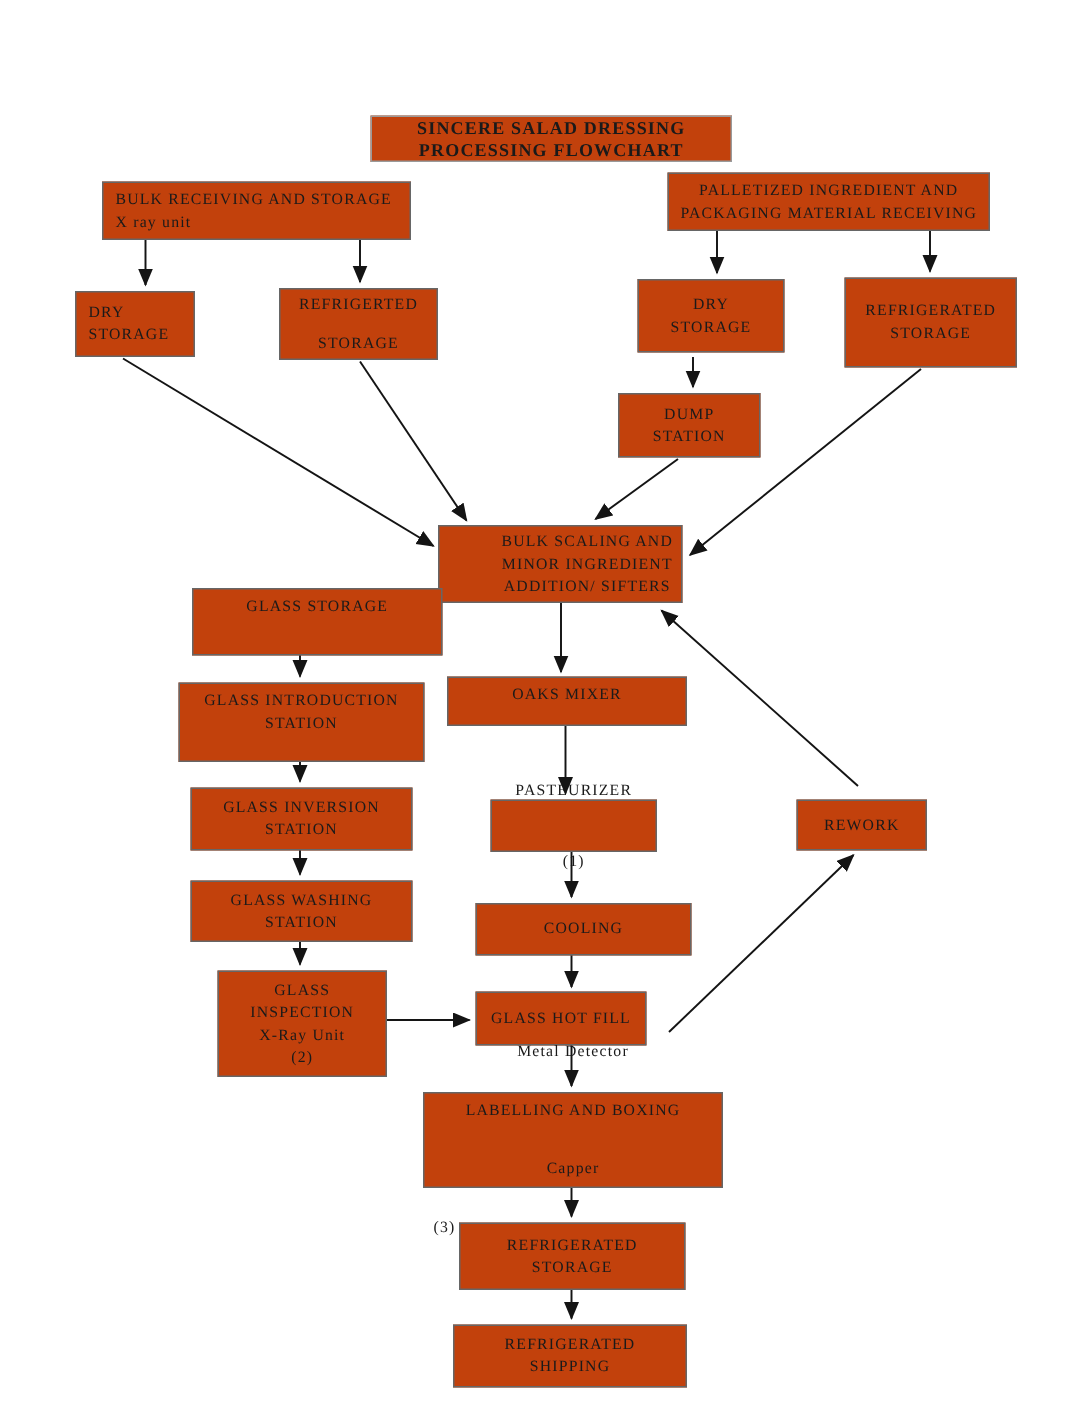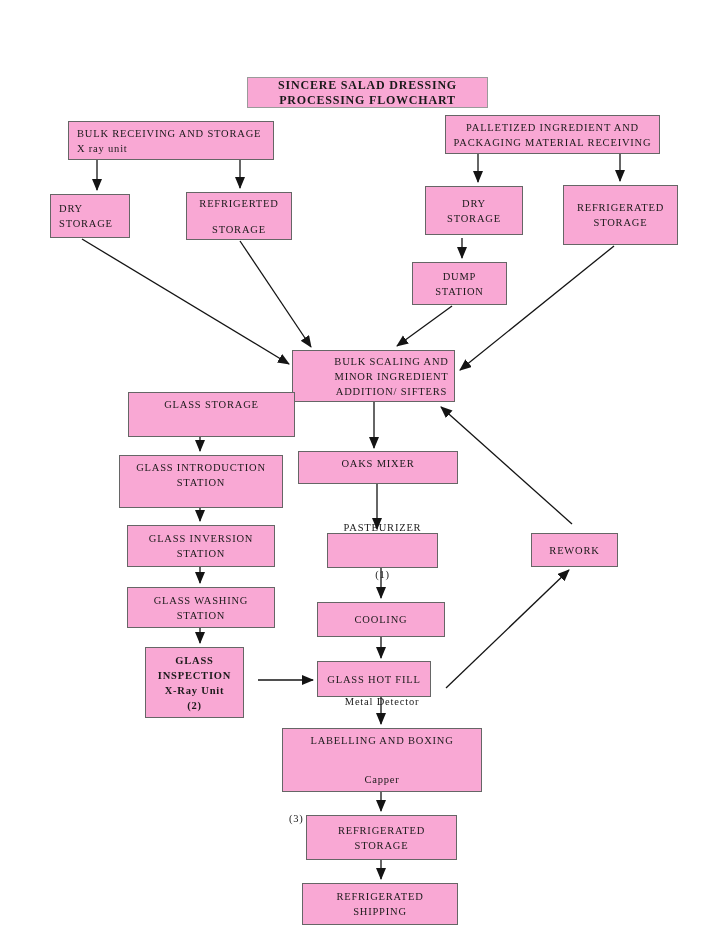--- a/index.html
+++ b/index.html
@@ -2,21 +2,21 @@
 <html><head>
 <meta charset="utf-8">
 <style>
   html,body{margin:0;padding:0;background:#ffffff;}
   .canvas{
     position:relative;width:728px;height:942px;background:#ffffff;
     font-family:"Liberation Serif","DejaVu Serif",serif;color:#1a1a1a;
     overflow:hidden;
   }
   .node{
-    position:absolute;box-sizing:border-box;background:#f9a8d4;
+    position:absolute;box-sizing:border-box;background:#c2410c;
     border:1px solid #666666;
     font-size:10.5px;letter-spacing:0.8px;line-height:15px;
     display:flex;flex-direction:column;
   }
   .node .ln{width:100%;}
   .v-center{justify-content:center;}
   .v-top{justify-content:flex-start;padding-top:4px;}
   .t-center{text-align:center;}
   .t-left{text-align:left;padding-left:8px;padding-right:4px;}
   .title-box{
@@ -134,25 +134,25 @@
 
   <div class="node v-center t-center" style="left:327px;top:533px;width:111px;height:35px;gap:32px;">
     <div class="ln">PASTEURIZER</div>
     <div class="ln">(1)</div>
   </div>
 
   <div class="node v-center t-center" style="left:531px;top:533px;width:87px;height:34px;">
     <div class="ln">REWORK</div>
   </div>
 
-  <div class="node v-center t-center" style="left:317px;top:602px;width:128px;height:35px;">
+  <div class="node v-center t-center" style="left:317px;top:602px;width:144px;height:35px;">
     <div class="ln">COOLING</div>
   </div>
 
-  <div class="node v-center t-center" style="left:145px;top:647px;width:99px;height:71px;font-weight:bold;">
+  <div class="node v-center t-center" style="left:145px;top:647px;width:113px;height:71px;">
     <div class="ln">GLASS</div>
     <div class="ln">INSPECTION</div>
     <div class="ln">X-Ray Unit</div>
     <div class="ln">(2)</div>
   </div>
 
   <div class="node v-center t-center" style="left:317px;top:661px;width:114px;height:36px;">
     <div class="ln">GLASS HOT FILL</div>
   </div>
 

